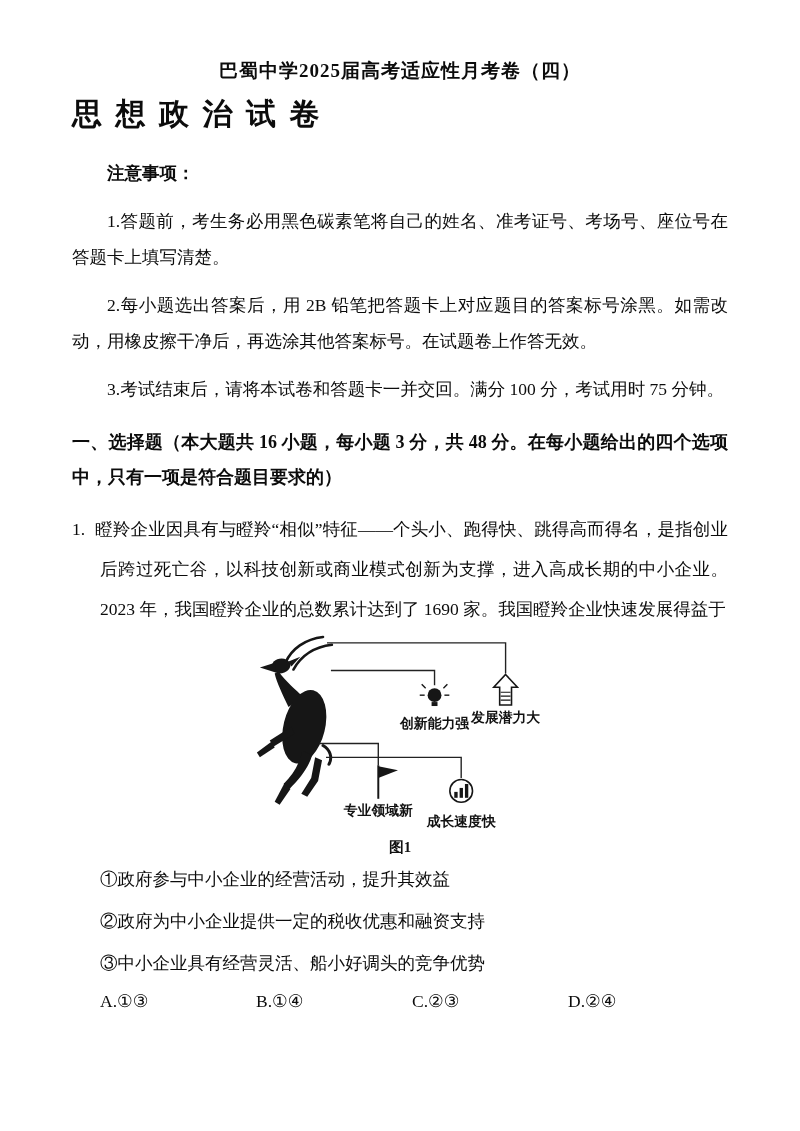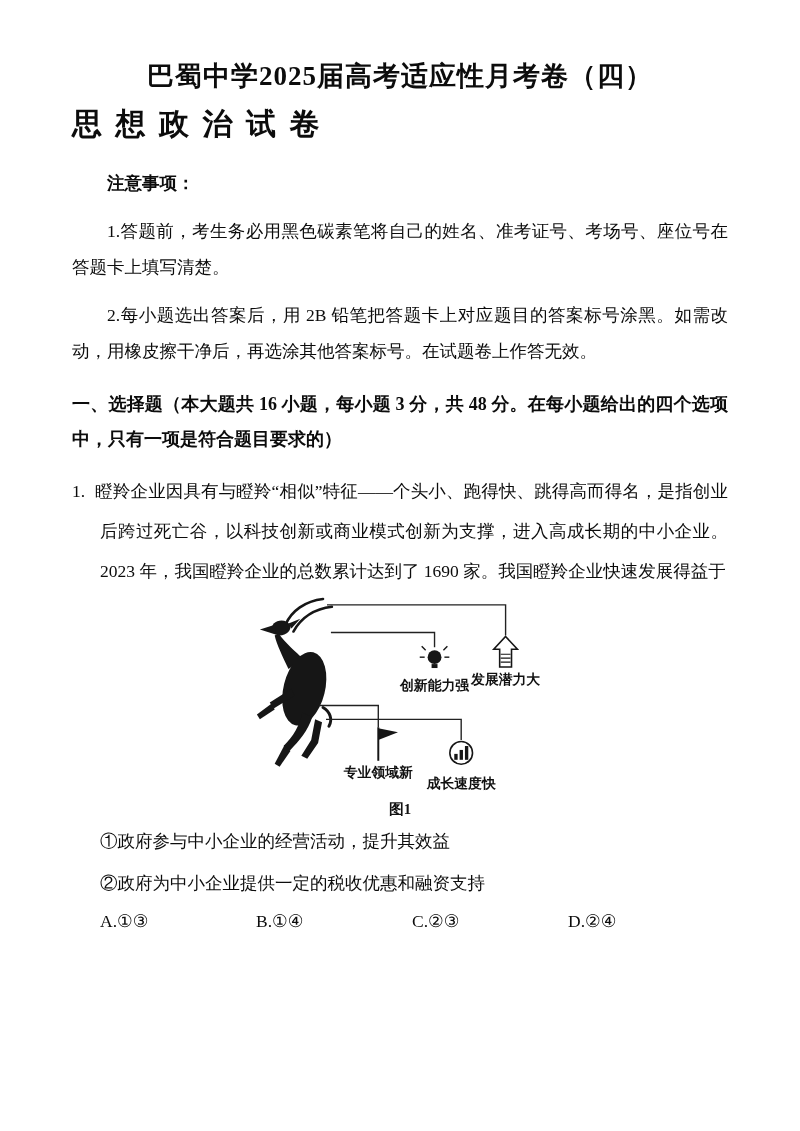--- a/index.html
+++ b/index.html
@@ -2,21 +2,21 @@
 <html><head>
 <meta charset="utf-8">
 <style>
   html,body{margin:0;padding:0;background:#ffffff;}
   .page{
     width:800px;height:1131px;margin:0 auto;background:#ffffff;
     box-sizing:border-box;padding:58px 72px 0 72px;
     font-family:"Liberation Serif","DejaVu Serif",serif;color:#0c0c0c;
     overflow:hidden;
   }
-  .title{font-size:27px;font-weight:bold;text-align:center;margin:0 0 10px;letter-spacing:1px;}
+  .title{font-size:19px;font-weight:bold;text-align:center;margin:0 0 10px;letter-spacing:1px;}
   .subtitle{font-size:30px;font-weight:bold;margin:0 0 20px;letter-spacing:3px;}
   .notice-label{font-size:18px;font-weight:bold;margin:0 0 6px;}
   .notice p{font-size:17.5px;line-height:36px;text-align:justify;text-indent:2em;margin:12px 0 3px;}
   .section-heading{font-size:18px;font-weight:bold;line-height:35px;text-align:justify;margin:18px 0 14px;}
   .question{font-size:17.5px;line-height:40px;text-align:justify;padding-left:28px;text-indent:-28px;margin:0;}
   .qnum{margin-right:10px;}
   .figure{display:block;margin:4px auto 0;}
   .figure text{font-family:"Liberation Serif","DejaVu Serif",serif;font-weight:bold;font-size:14px;fill:#111;}
   .figure .cap{font-size:15px;}
   .options p{font-size:17.5px;line-height:42px;margin:0;padding-left:28px;text-align:justify;}
@@ -30,20 +30,21 @@
 
 <div class="page">
 
   <h1 class="title">巴蜀中学2025届高考适应性月考卷（四）</h1>
   <h2 class="subtitle">思 想 政 治 试 卷</h2>
 
   <div class="notice">
     <p class="notice-label">注意事项：</p>
     <p>1.答题前，考生务必用黑色碳素笔将自己的姓名、准考证号、考场号、座位号在答题卡上填写清楚。</p>
     <p>2.每小题选出答案后，用 2B 铅笔把答题卡上对应题目的答案标号涂黑。如需改动，用橡皮擦干净后，再选涂其他答案标号。在试题卷上作答无效。</p>
+    <p>3.考试结束后，请将本试卷和答题卡一并交回。满分 100 分，考试用时 75 分钟。</p>
   </div>
 
   <p class="section-heading">一、选择题（本大题共 16 小题，每小题 3 分，共 48 分。在每小题给出的四个选项中，只有一项是符合题目要求的）</p>
 
   <p class="question"><span class="qnum">1.</span><span>瞪羚企业因具有与瞪羚“相似”特征——个头小、跑得快、跳得高而得名，是指创业后跨过死亡谷，以科技创新或商业模式创新为支撑，进入高成长期的中小企业。2023 年，我国瞪羚企业的总数累计达到了 1690 家。我国瞪羚企业快速发展得益于</span></p>
 
   <svg class="figure" viewBox="0 0 340 228" width="336" height="225">
 
     <g fill="#161616" stroke="none">
       <path d="M92,4 C74,6 60,16 54,30" fill="none" stroke="#161616" stroke-width="2.6" stroke-linecap="round"></path>
@@ -99,20 +100,21 @@
     <text x="205" y="96" text-anchor="middle">创新能力强</text>
     <text x="277" y="90" text-anchor="middle">发展潜力大</text>
     <text x="148" y="184" text-anchor="middle">专业领域新</text>
     <text x="232" y="196" text-anchor="middle">成长速度快</text>
     <text x="170" y="222" text-anchor="middle" class="cap">图1</text>
   </svg>
 
   <div class="options">
     <p>①政府参与中小企业的经营活动，提升其效益</p>
     <p>②政府为中小企业提供一定的税收优惠和融资支持</p>
+    <p>③中小企业具有经营灵活、船小好调头的竞争优势</p>
   </div>
 
   <div class="choices">
     <span class="choice">A.①③</span>
     <span class="choice">B.①④</span>
     <span class="choice">C.②③</span>
     <span class="choice">D.②④</span>
   </div>
 
 

